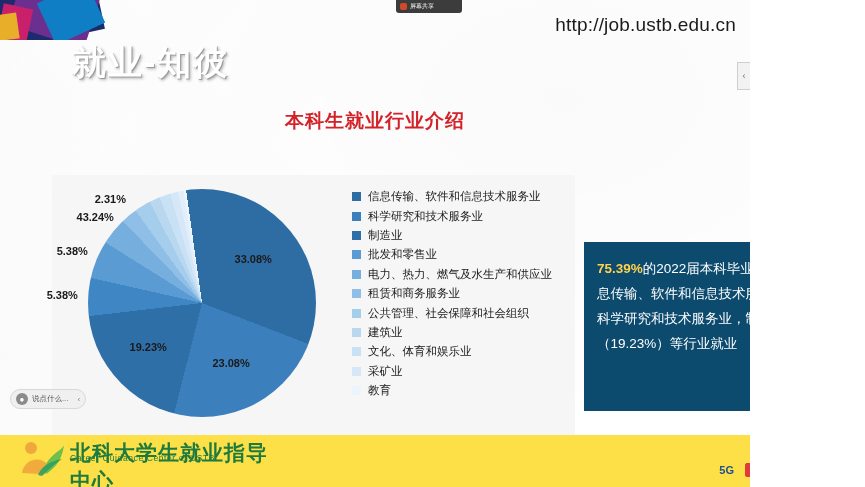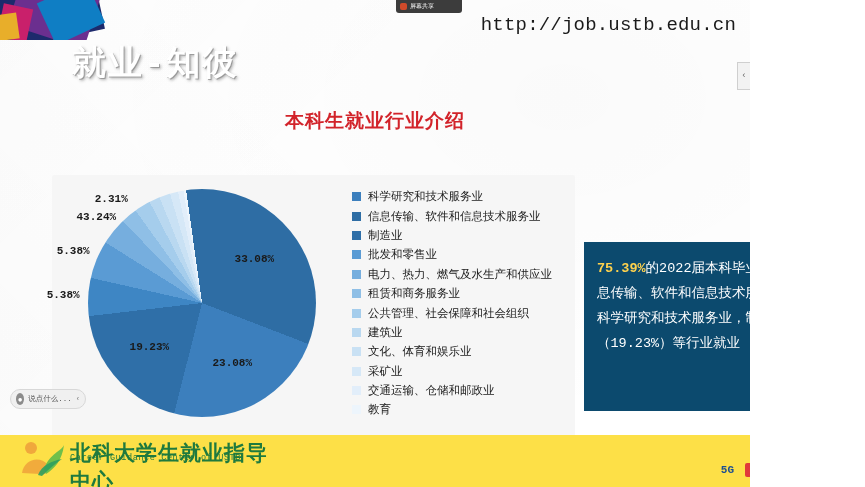--- a/index.html
+++ b/index.html
@@ -1,17 +1,17 @@
 <!DOCTYPE html>
 <html><head>
 <meta charset="utf-8">
 <style>
   html,body{margin:0;padding:0;}
   body{width:865px;height:487px;overflow:hidden;font-family:"Liberation Sans","DejaVu Sans",sans-serif;background:#ffffff;}
-  #slide{position:relative;width:750px;height:487px;overflow:hidden;background:#ffffff;font-family:Liberation Mono, monospace;}
+  #slide{position:relative;width:750px;height:487px;overflow:hidden;background:#ffffff;}
 
   
   .bg-poly{position:absolute;inset:0;background:
      linear-gradient(135deg, rgba(0,0,0,0.012) 0%, rgba(0,0,0,0) 40%),
      linear-gradient(45deg, rgba(0,0,0,0.02) 0%, rgba(0,0,0,0) 55%),
      radial-gradient(ellipse at 75% 20%, rgba(0,0,0,0.02), rgba(0,0,0,0) 60%);}
 
   
   .corner{position:absolute;left:0;top:0;width:115px;height:40px;overflow:hidden;}
   .corner .c1{position:absolute;left:-20px;top:-18px;width:120px;height:60px;background:#1d2a6c;transform:rotate(-12deg);}
@@ -100,26 +100,26 @@
           <div class="pct" style="left: 124.461px; top: 167.735px;">23.08%</div>
           <div class="pct" style="left: 41.5613px; top: 152.085px;">19.23%</div>
           <div class="pct" style="left: -41.3282px; top: 99.8193px;">5.38%</div>
           <div class="pct" style="left: -31.3467px; top: 55.6821px;">5.38%</div>
           <div class="pct" style="left: -11.4851px; top: 22.274px;">43.24%</div>
           <div class="pct" style="left: 6.75757px; top: 3.76302px;">2.31%</div>
         </div>
     </div>
     <div class="legend" id="legend">
         <div class="lgrow">
+          <span class="lgsw" style="background: rgb(46, 109, 164);"></span>
+          <span class="lgtx">信息传输、软件和信息技术服务业</span>
+        </div>
+        <div class="lgrow">
           <span class="lgsw" style="background: rgb(60, 127, 189);"></span>
           <span class="lgtx">科学研究和技术服务业</span>
-        </div>
-        <div class="lgrow">
-          <span class="lgsw" style="background: rgb(46, 109, 164);"></span>
-          <span class="lgtx">信息传输、软件和信息技术服务业</span>
         </div>
         <div class="lgrow">
           <span class="lgsw" style="background: rgb(47, 111, 168);"></span>
           <span class="lgtx">制造业</span>
         </div>
         <div class="lgrow">
           <span class="lgsw" style="background: rgb(90, 155, 212);"></span>
           <span class="lgtx">批发和零售业</span>
         </div>
         <div class="lgrow">
@@ -138,24 +138,20 @@
           <span class="lgsw" style="background: rgb(185, 216, 240);"></span>
           <span class="lgtx">建筑业</span>
         </div>
         <div class="lgrow">
           <span class="lgsw" style="background: rgb(201, 225, 244);"></span>
           <span class="lgtx">文化、体育和娱乐业</span>
         </div>
         <div class="lgrow">
           <span class="lgsw" style="background: rgb(214, 232, 247);"></span>
           <span class="lgtx">采矿业</span>
-        </div>
-        <div class="lgrow">
-          <span class="lgsw" style="background: rgb(226, 238, 250);"></span>
-          <span class="lgtx">交通运输、仓储和邮政业</span>
         </div>
         <div class="lgrow">
           <span class="lgsw" style="background: rgb(237, 245, 252);"></span>
           <span class="lgtx">教育</span>
         </div>
       </div>
   </div>
 
   <div class="callout">
     <div class="ctext">

